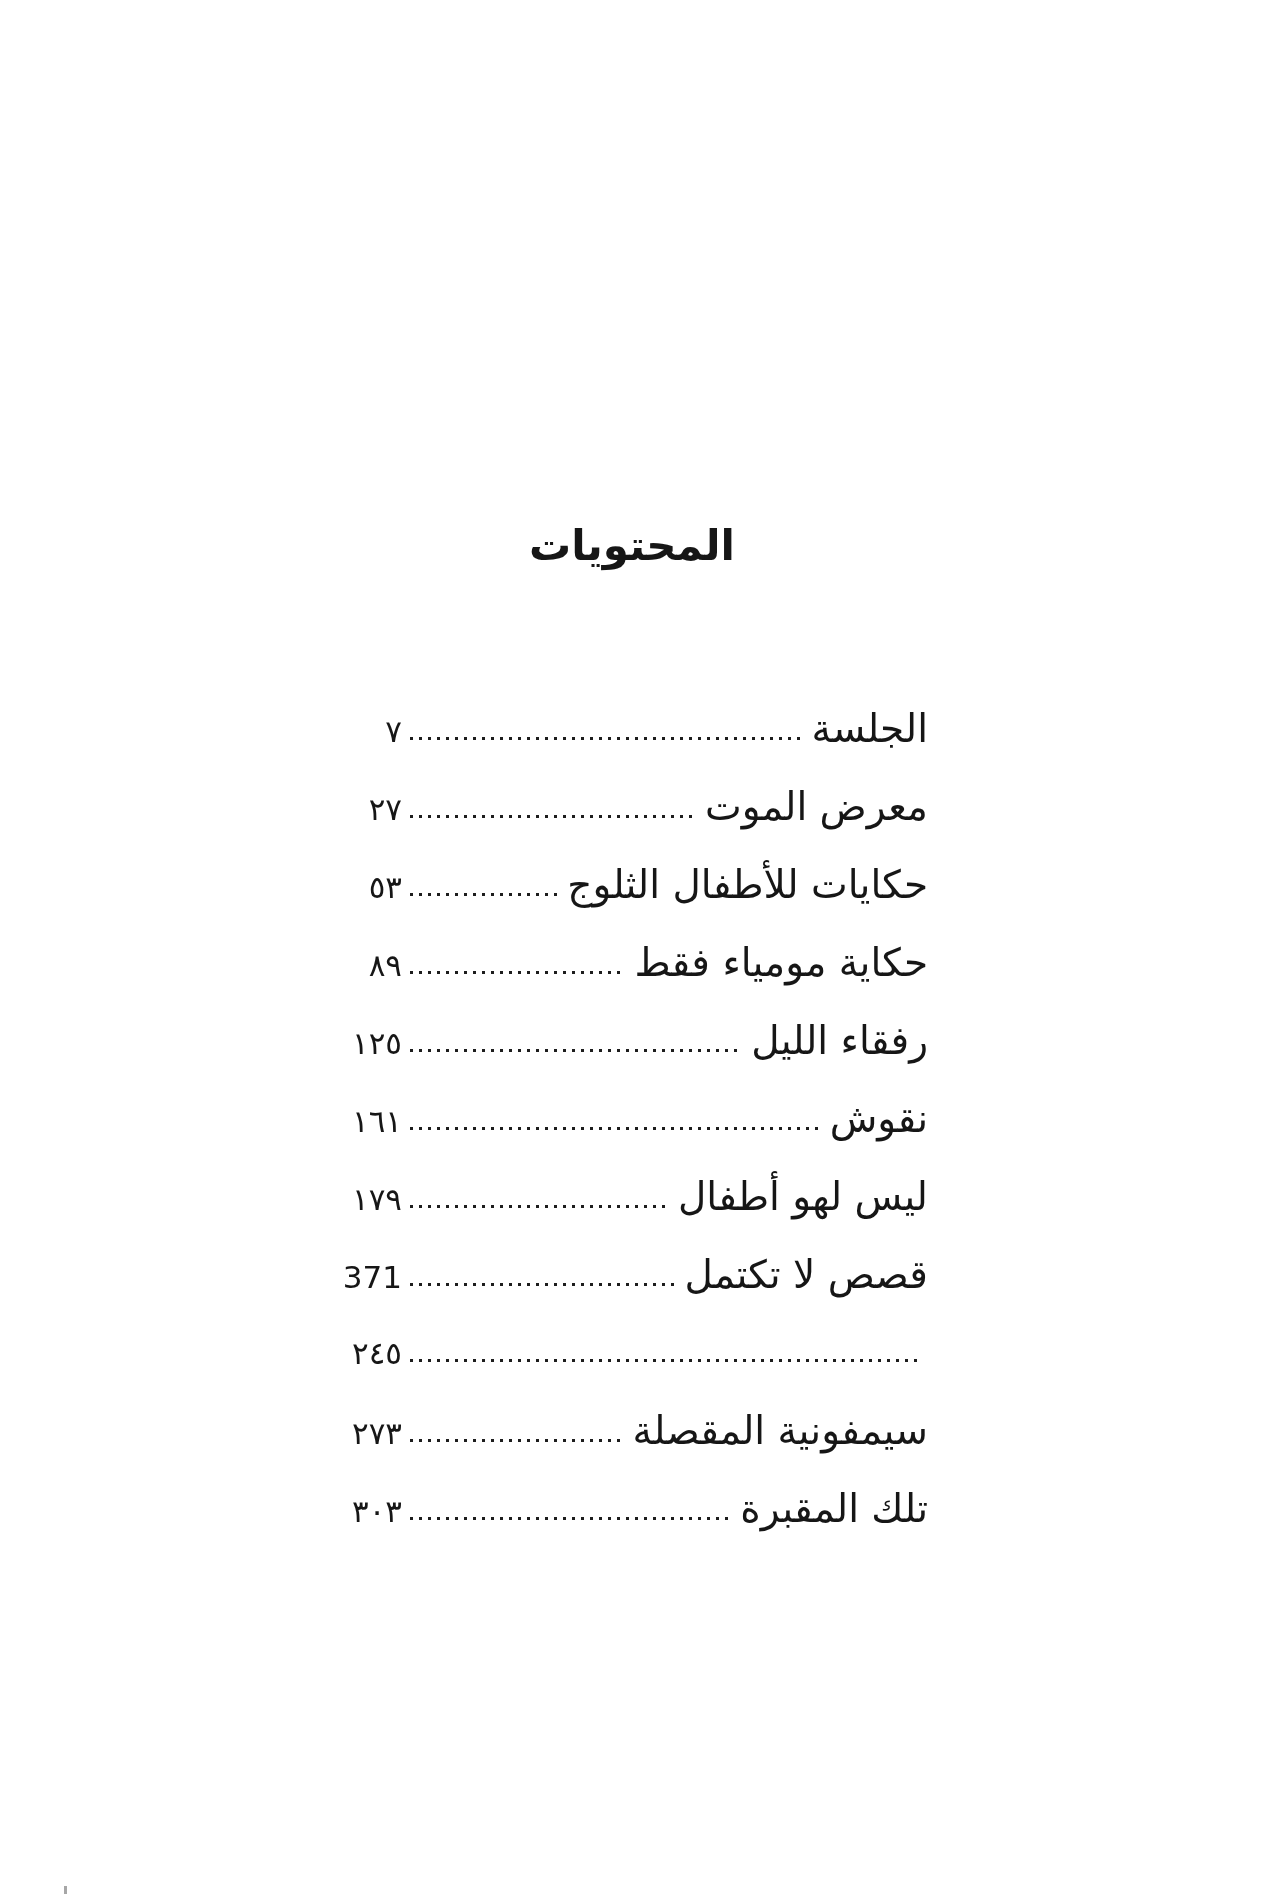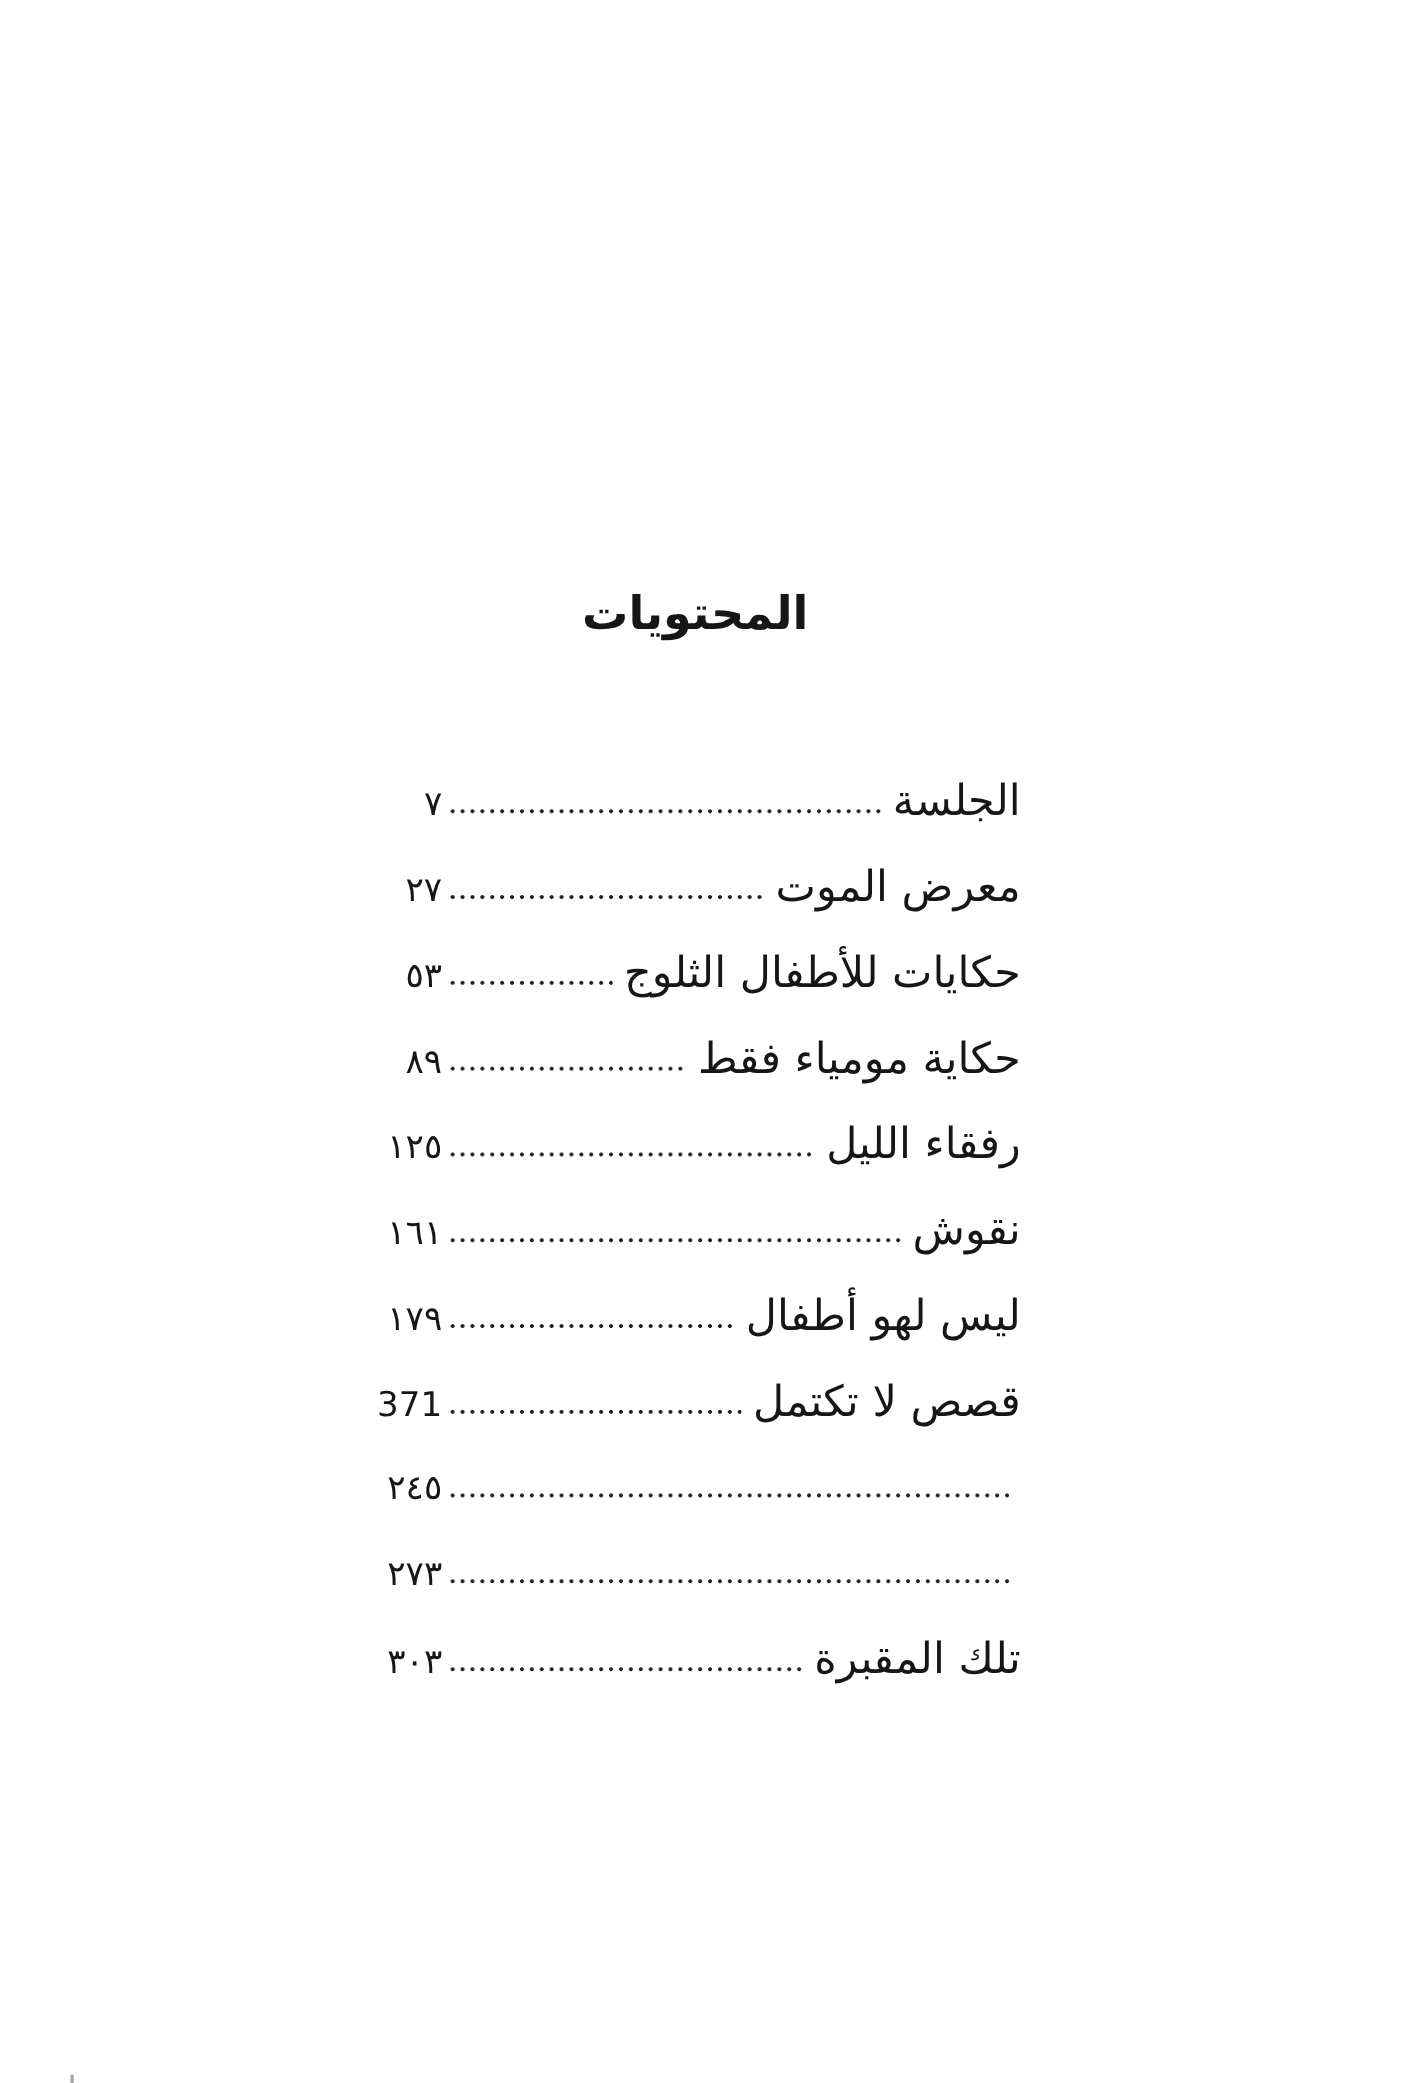--- a/index.html
+++ b/index.html
@@ -5,21 +5,21 @@
   :root { --bg:#ffffff; --text:#161616; --dot:#1d1d1d; }
   * { margin:0; padding:0; box-sizing:border-box; }
   html,body { background:var(--bg,#fff); }
   body {
     width:1280px; height:1894px; position:relative; overflow:hidden;
     font-family:"DejaVu Sans", sans-serif; color:var(--text,#161616);
   }
   .page { position:absolute; inset:0; background:var(--bg,#fff); }
 
   .doc-title {
-    position:absolute; top:528px; left:0; width:1264px;
+    position:absolute; top:516px; left:0; width:1264px;
     text-align:center; font-size:42px; font-weight:700; line-height:60px;
     letter-spacing:0px;
   }
 
   .toc {
     position:absolute; top:690px; left:330px; right:352px;
     direction:rtl;
   }
   .toc-row {
     display:flex; flex-direction:row; direction:rtl;
@@ -100,20 +100,21 @@
       <span class="toc-leader"></span>
       <span class="toc-page-number">371</span>
     </div>
 
     <div class="toc-row">
       <span class="toc-leader"></span>
       <span class="toc-page-number">٢٤٥</span>
     </div>
 
     <div class="toc-row">
+      <span class="toc-entry-title">سيمفونية المقصلة</span>
       <span class="toc-leader"></span>
       <span class="toc-page-number">٢٧٣</span>
     </div>
 
     <div class="toc-row">
       <span class="toc-entry-title">تلك المقبرة</span>
       <span class="toc-leader"></span>
       <span class="toc-page-number">٣٠٣</span>
     </div>
 

